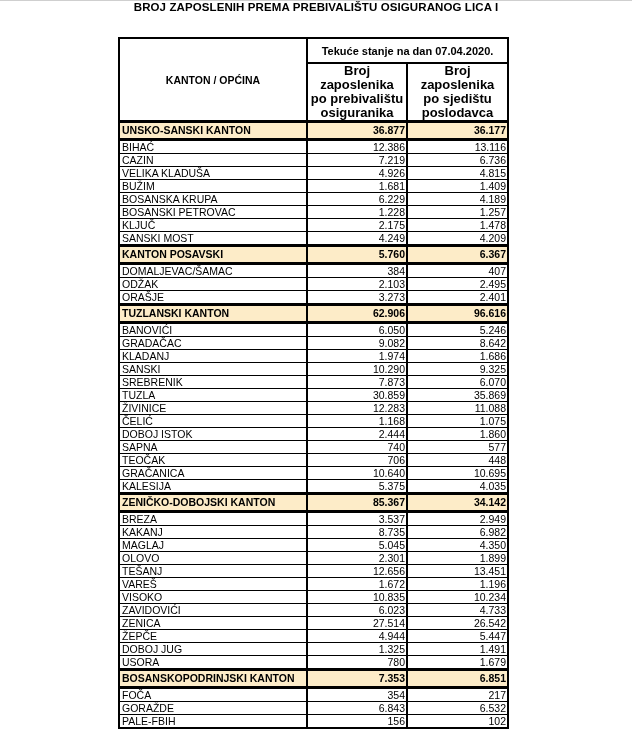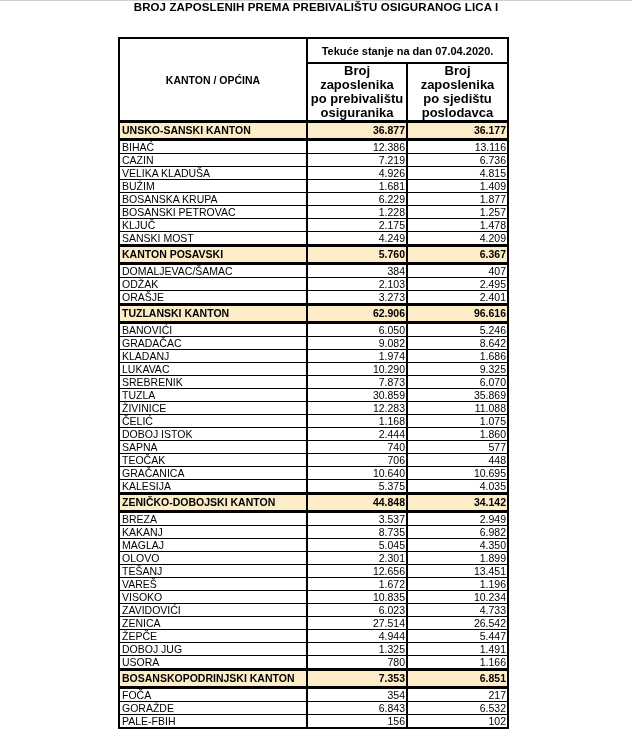--- a/index.html
+++ b/index.html
@@ -73,21 +73,21 @@
         <td class="num">4.815</td>
       </tr>
       <tr class="opcina">
         <td>BUŽIM</td>
         <td class="num">1.681</td>
         <td class="num">1.409</td>
       </tr>
       <tr class="opcina">
         <td>BOSANSKA KRUPA</td>
         <td class="num">6.229</td>
-        <td class="num">1.877</td>
+        <td class="num">4.189</td>
       </tr>
       <tr class="opcina">
         <td>BOSANSKI PETROVAC</td>
         <td class="num">1.228</td>
         <td class="num">1.257</td>
       </tr>
       <tr class="opcina">
         <td>KLJUČ</td>
         <td class="num">2.175</td>
         <td class="num">1.478</td>
@@ -131,21 +131,21 @@
         <td>GRADAČAC</td>
         <td class="num">9.082</td>
         <td class="num">8.642</td>
       </tr>
       <tr class="opcina">
         <td>KLADANJ</td>
         <td class="num">1.974</td>
         <td class="num">1.686</td>
       </tr>
       <tr class="opcina">
-        <td>LUKAVAC</td>
+        <td>SANSKI</td>
         <td class="num">10.290</td>
         <td class="num">9.325</td>
       </tr>
       <tr class="opcina">
         <td>SREBRENIK</td>
         <td class="num">7.873</td>
         <td class="num">6.070</td>
       </tr>
       <tr class="opcina">
         <td>TUZLA</td>
@@ -182,21 +182,21 @@
         <td class="num">10.640</td>
         <td class="num">10.695</td>
       </tr>
       <tr class="opcina">
         <td>KALESIJA</td>
         <td class="num">5.375</td>
         <td class="num">4.035</td>
       </tr>
       <tr class="kanton">
         <td>ZENIČKO-DOBOJSKI KANTON</td>
-        <td class="num">44.848</td>
+        <td class="num">85.367</td>
         <td class="num">34.142</td>
       </tr>
       <tr class="opcina">
         <td>BREZA</td>
         <td class="num">3.537</td>
         <td class="num">2.949</td>
       </tr>
       <tr class="opcina">
         <td>KAKANJ</td>
         <td class="num">8.735</td>
@@ -243,21 +243,21 @@
         <td class="num">5.447</td>
       </tr>
       <tr class="opcina">
         <td>DOBOJ JUG</td>
         <td class="num">1.325</td>
         <td class="num">1.491</td>
       </tr>
       <tr class="opcina">
         <td>USORA</td>
         <td class="num">780</td>
-        <td class="num">1.166</td>
+        <td class="num">1.679</td>
       </tr>
       <tr class="kanton">
         <td>BOSANSKOPODRINJSKI KANTON</td>
         <td class="num">7.353</td>
         <td class="num">6.851</td>
       </tr>
       <tr class="opcina">
         <td>FOČA</td>
         <td class="num">354</td>
         <td class="num">217</td>

